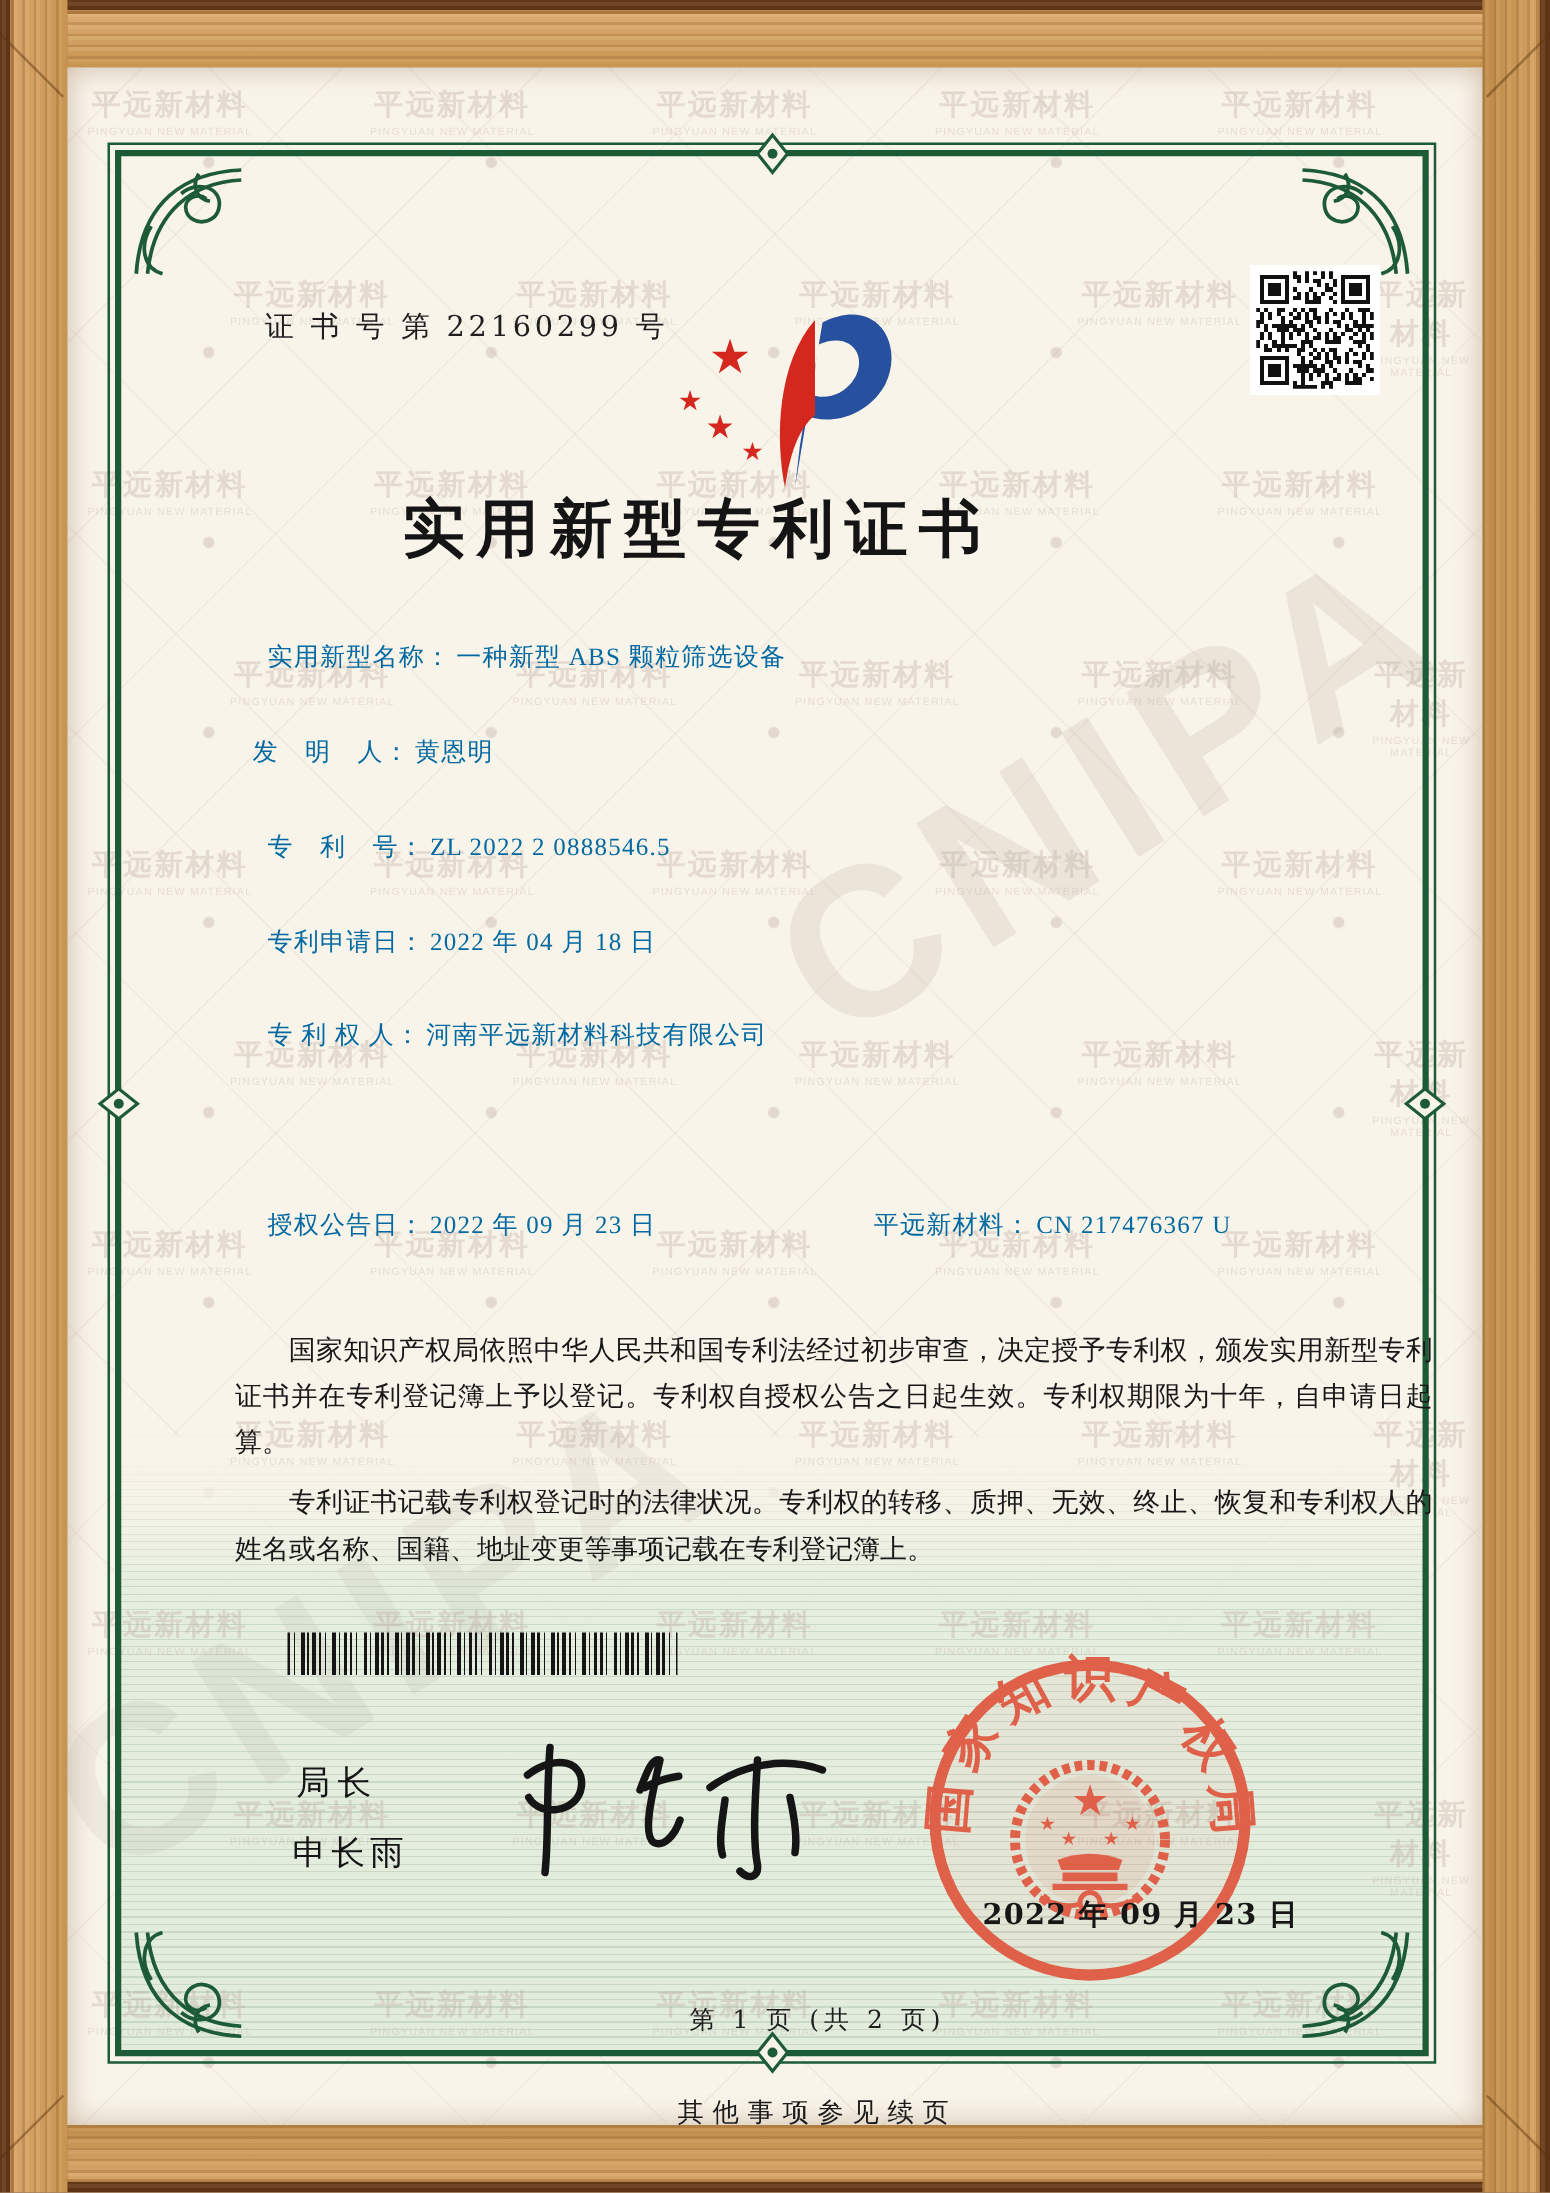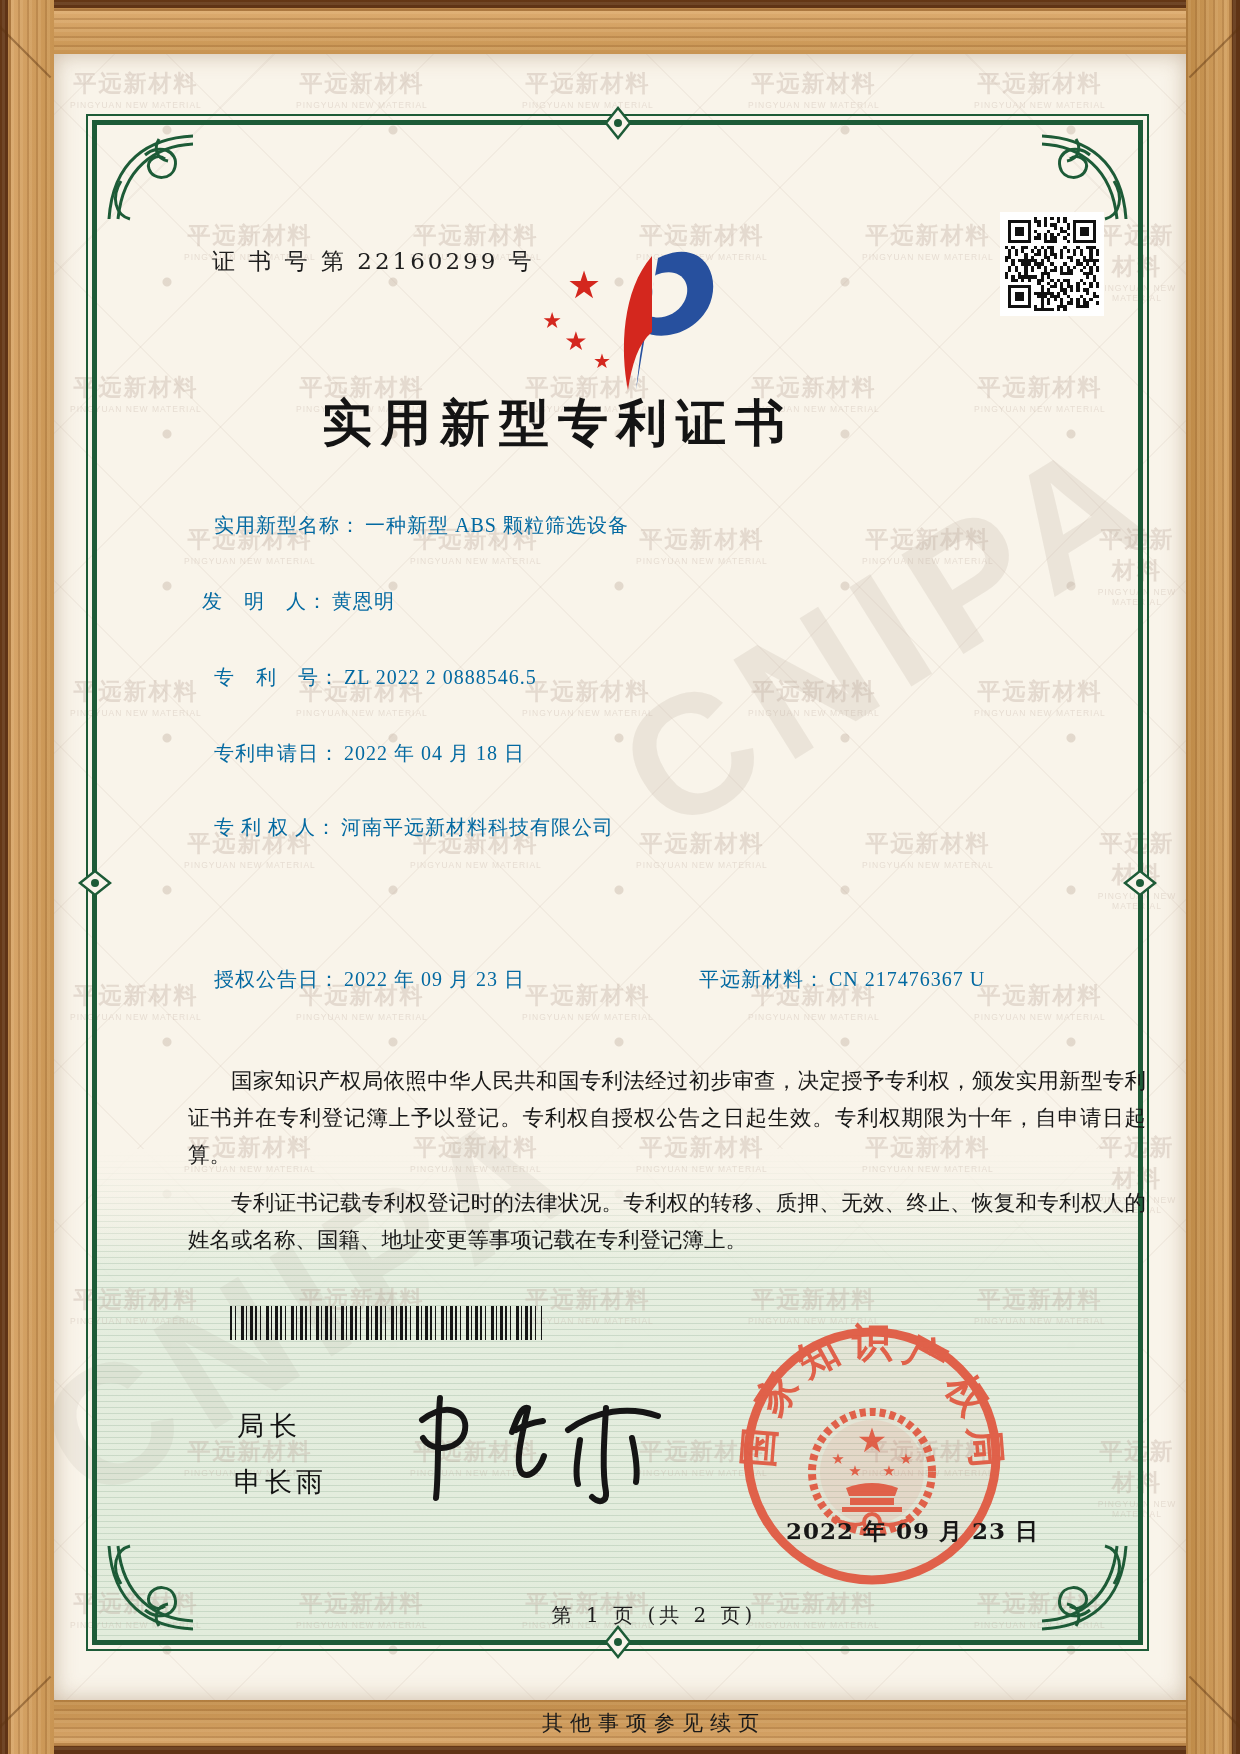--- a/index.html
+++ b/index.html
@@ -127,21 +127,21 @@
       #151515 20px 23px,rgba(0,0,0,0) 23px 25px);}
 
   .signer-title{left:183px;top:1354px;font-size:27px;color:#141414;letter-spacing:6px;}
   .signer-name{left:180px;top:1410px;font-size:27px;color:#141414;letter-spacing:4px;}
   .signature{left:356px;top:1326px;}
 
   .seal{left:678px;top:1262px;opacity:.93;}
   .seal-date{left:732px;top:1462px;font-size:23px;color:#161616;letter-spacing:1px;font-weight:bold;}
 
   .page-footer{left:160px;top:1548px;width:880px;text-align:center;font-size:20px;color:#1d1d1d;letter-spacing:4px;}
-  .cont-note{left:160px;top:1622px;width:880px;text-align:center;font-size:21px;color:#1a1a1a;letter-spacing:7px;margin-top:33px;}
+  .cont-note{left:160px;top:1622px;width:880px;text-align:center;font-size:21px;color:#1a1a1a;letter-spacing:7px;}
 </style>
 </head>
 <body>
 
 <div class="frame"></div>
 <div class="wood-grain wg-top"></div>
 <div class="wood-grain wg-bottom"></div>
 <div class="wood-grain wg-left"></div>
 <div class="wood-grain wg-right"></div>
 <div class="mitre m-tl"></div>

